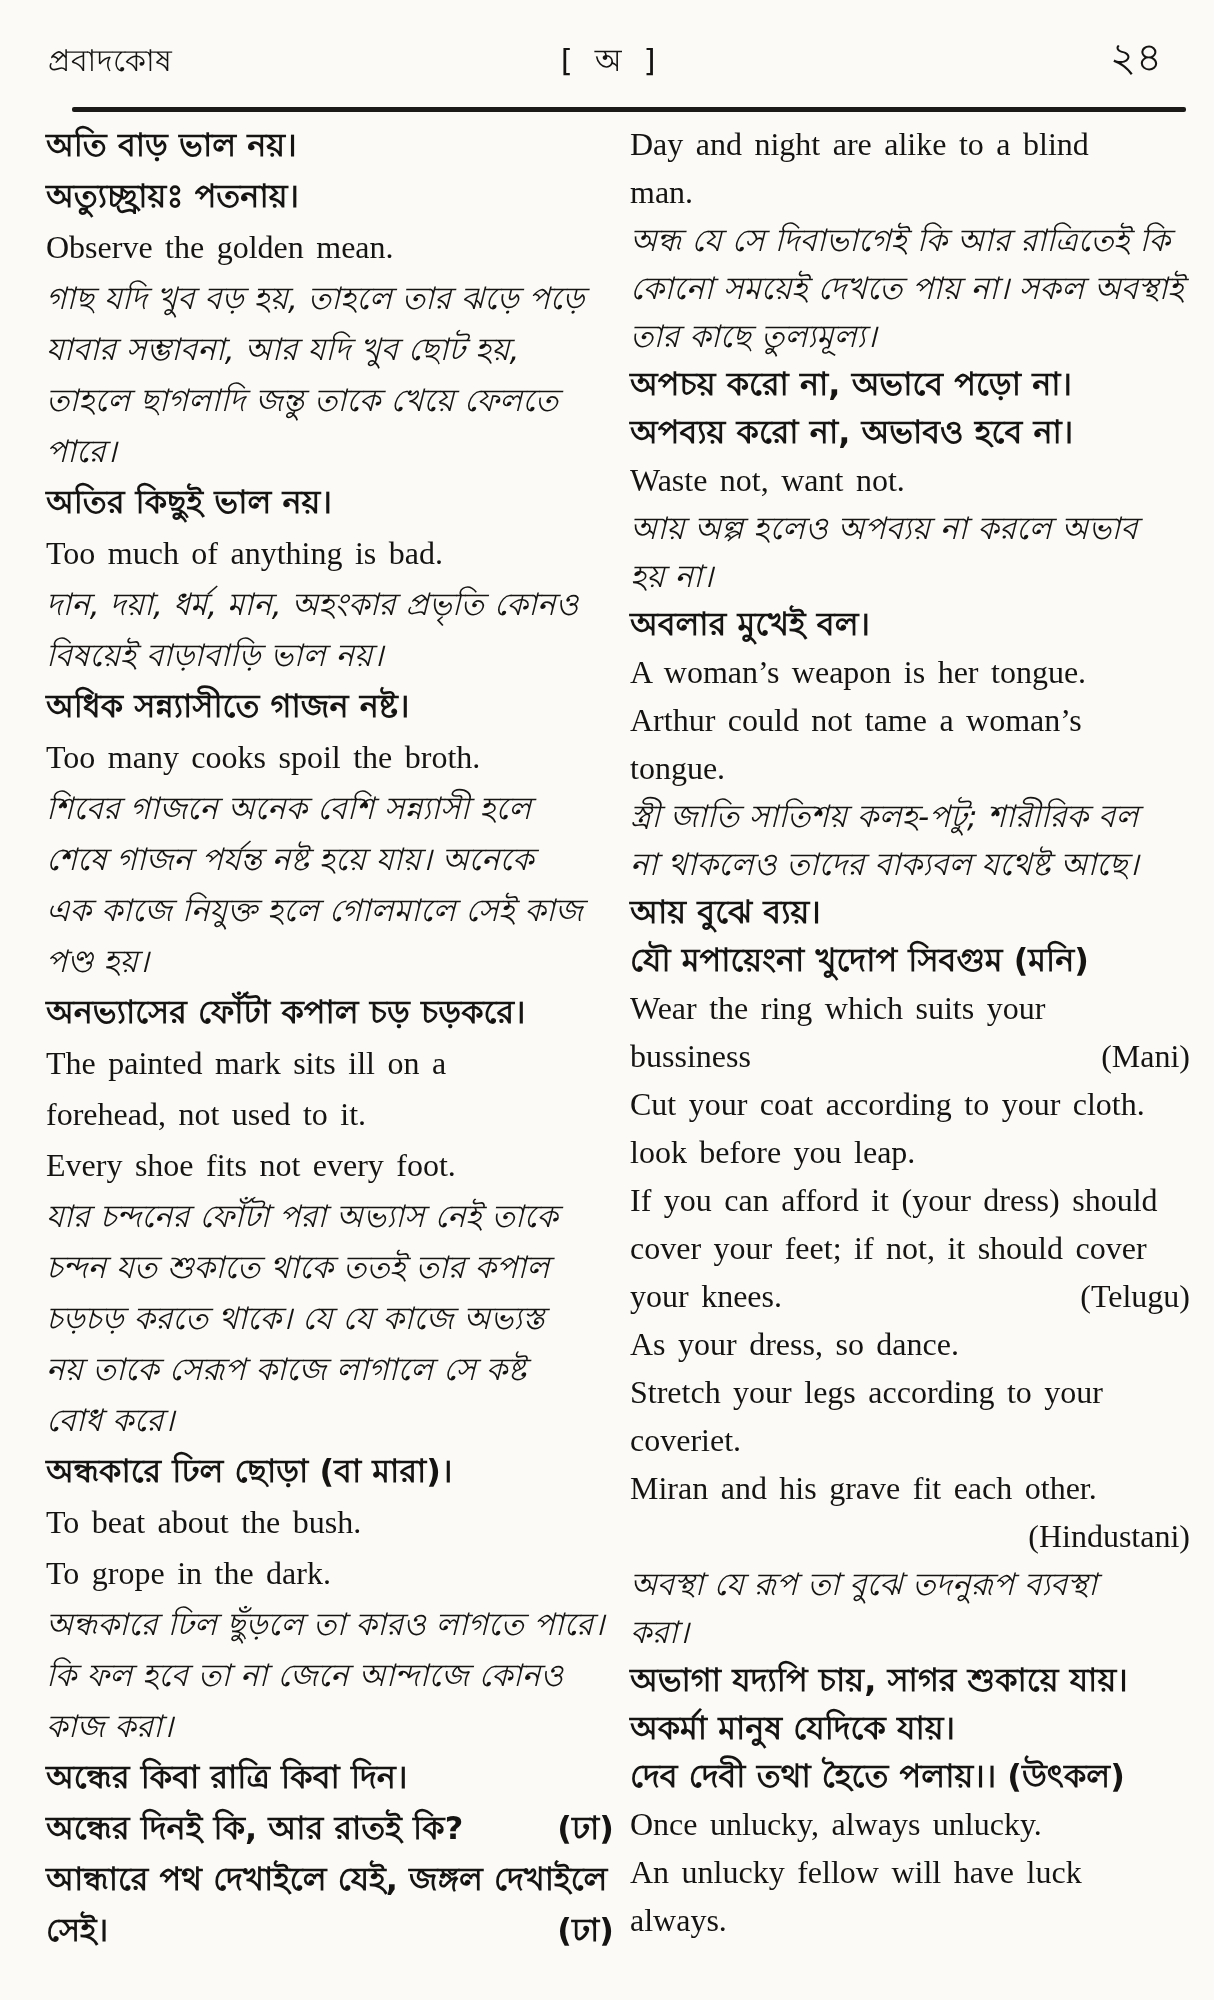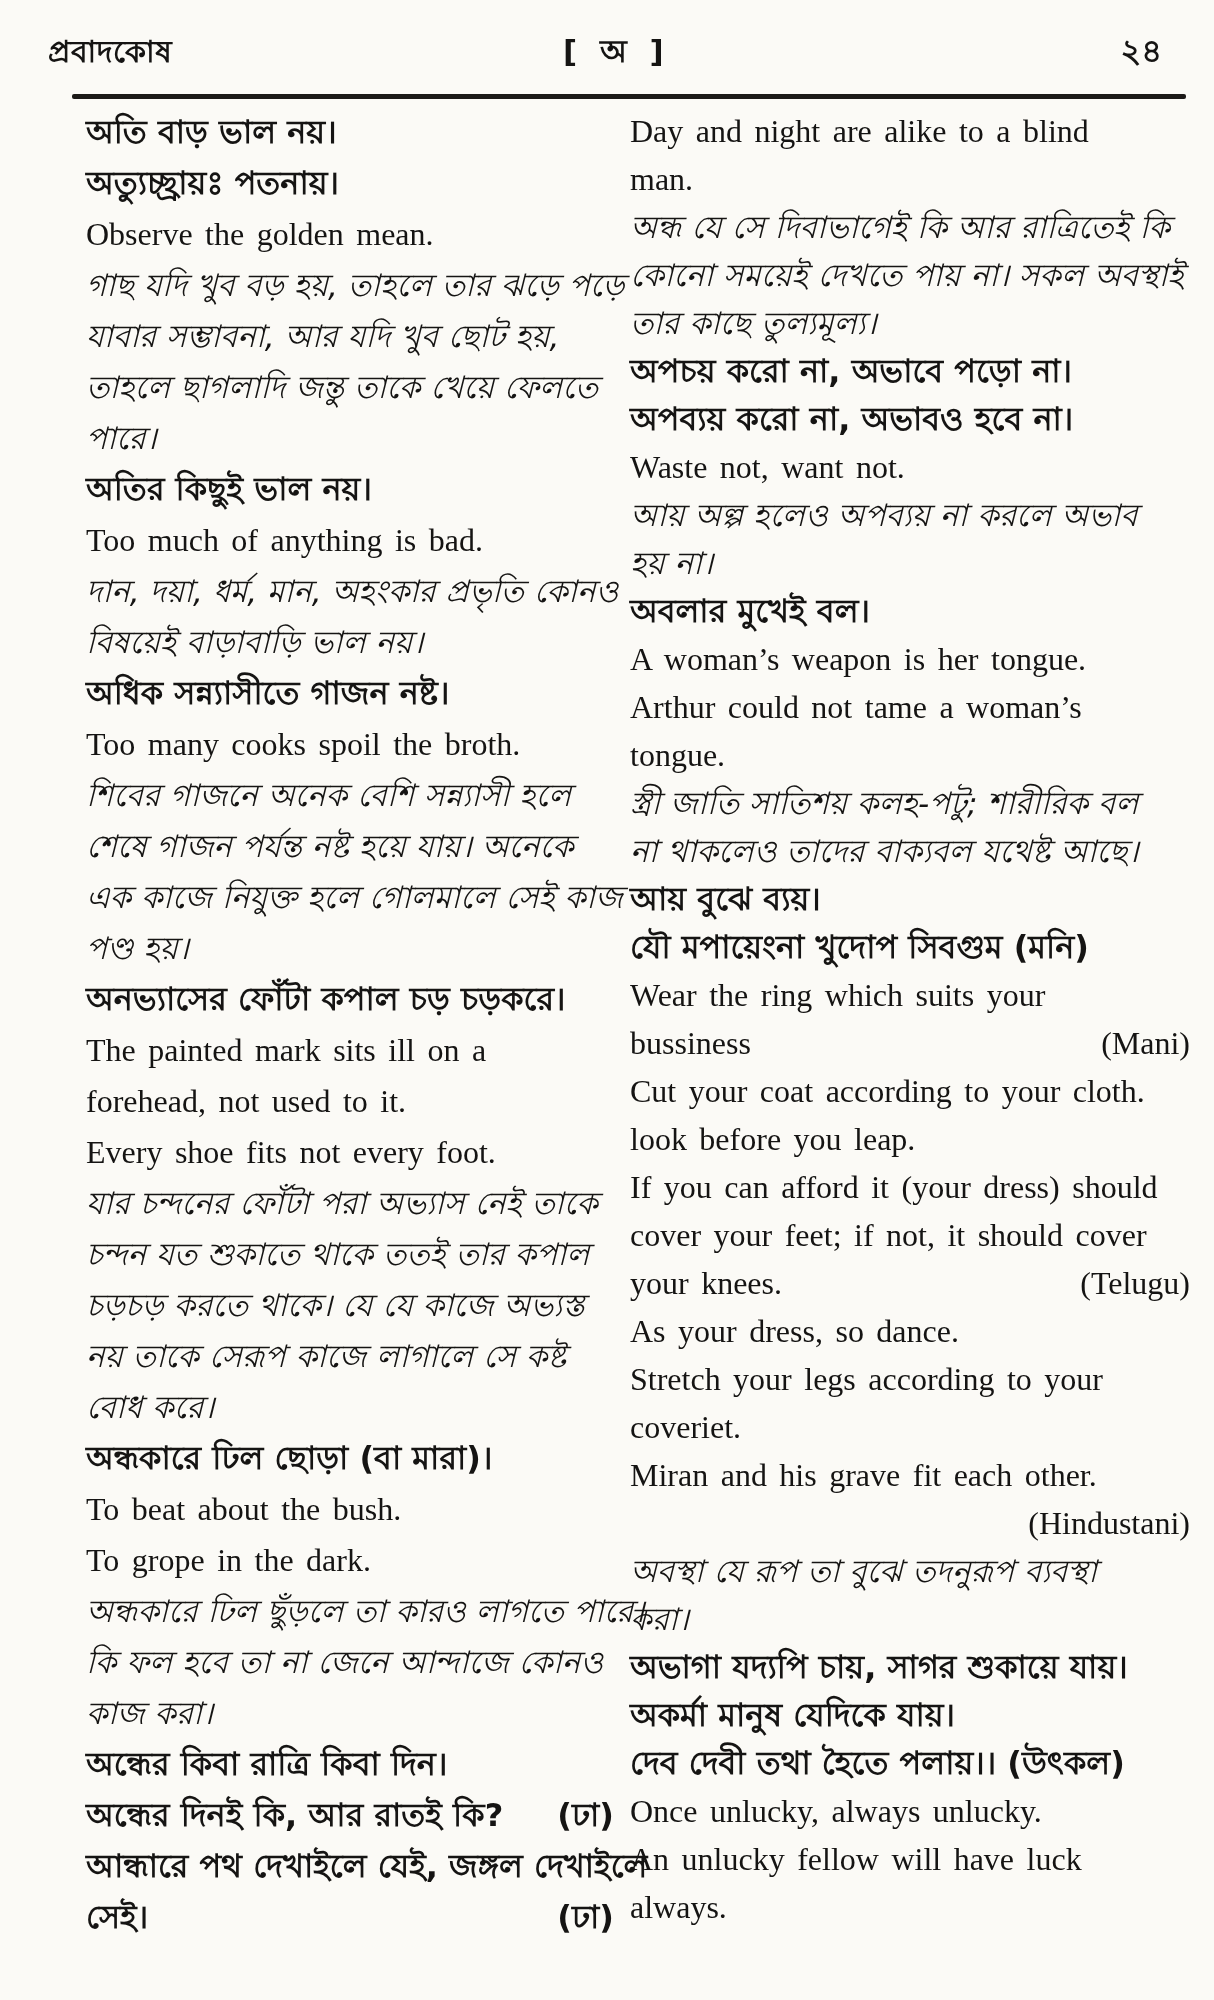--- a/index.html
+++ b/index.html
@@ -15,33 +15,32 @@
     background: #fbfaf6;
     color: #151413;
     overflow: hidden;
     font-family: "DejaVu Sans", sans-serif;
   }
   .page-header {
     display: flex;
     justify-content: space-between;
     align-items: baseline;
     padding: 26px 52px 0 48px;
-    font-weight: bold;
   }
   .hdr-left {
     font-size: 30px;
     letter-spacing: 0.5px;
   }
   .hdr-center {
     font-size: 31px;
     letter-spacing: 6px;
     transform: translateX(-30px);
   }
   .hdr-right {
-    font-size: 32px;
+    font-size: 40px;
   }
   .head-rule {
     margin: 14px 0 0 72px;
     width: 1114px;
     height: 5px;
     background: #1c1a18;
     border-radius: 2px;
   }
   .content {
     display: flex;
@@ -51,21 +50,21 @@
     box-sizing: border-box;
   }
   .col-left {
     width: 578px;
     padding-right: 10px;
   }
   .col-right {
     width: 566px;
     padding-left: 6px;
   }
-  .col-left .line { line-height: 51px; margin-left: 40px; }
+  .col-left .line { line-height: 51px; }
   .col-right .line { line-height: 48px; }
   .line {
     display: flex;
     justify-content: space-between;
     align-items: baseline;
     white-space: nowrap;
   }
   .txt { min-width: 0; }
   .bn {
     font-size: 31px;

